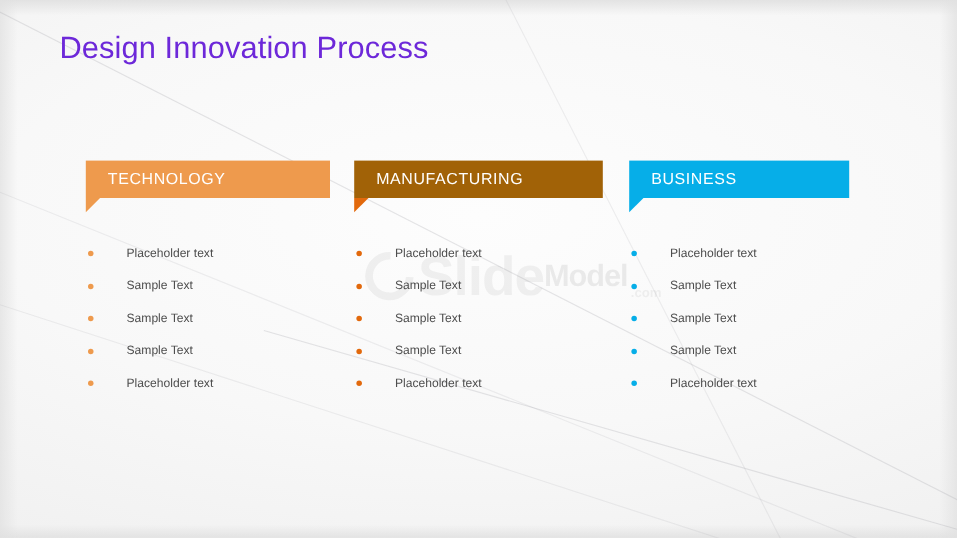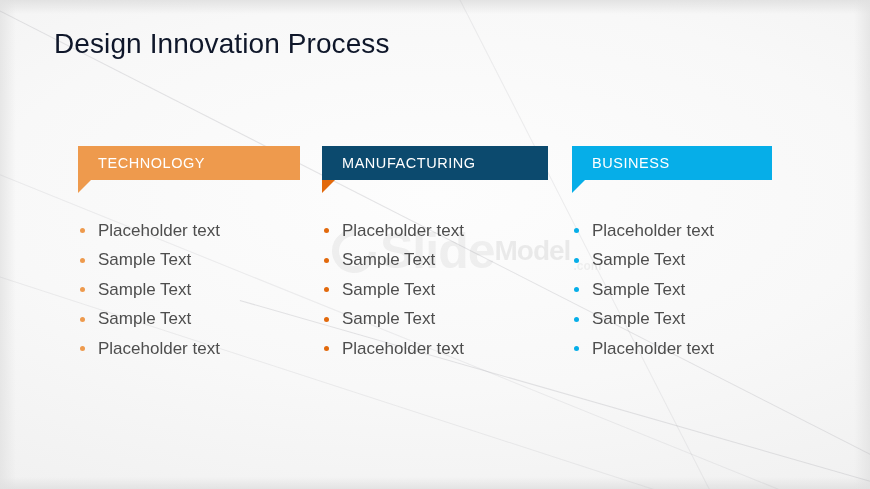--- a/index.html
+++ b/index.html
@@ -80,21 +80,21 @@
     margin-bottom: 7px;
     margin-left: 3px;
   }
   
   .slide-title {
     position: absolute;
     left: 54px;
     top: 28px;
     font-size: 28px;
     font-weight: 400;
-    color: #0f172a;
+    color: #6d28d9;
     letter-spacing: 0.1px;
     white-space: nowrap;
   }
   
   .column {
     position: absolute;
     top: 146px;
   }
   .banner {
     position: relative;
@@ -132,23 +132,23 @@
     height: 29.5px;
   }
   .bullet-dot {
     width: 5px;
     height: 5px;
     border-radius: 50%;
     flex: 0 0 auto;
     margin-left: 0px;
   }
   .bullet-text {
-    font-size: 17px;
+    font-size: 11px;
     color: #4e4e4e;
-    margin-left: 13px;
+    margin-left: 30px;
     white-space: nowrap;
   }
 </style>
 </head>
 <body>
 
 <div id="slide">
 
   <div class="bg-base"></div>
   <div class="bg-vignette"></div>
@@ -191,21 +191,21 @@
             <span class="bullet-dot" style="background: rgb(238, 154, 77);"></span>
             <span class="bullet-text">Sample Text</span>
           </div>
           <div class="bullet-row">
             <span class="bullet-dot" style="background: rgb(238, 154, 77);"></span>
             <span class="bullet-text">Placeholder text</span>
           </div>
         </div>
       </div>
       <div class="column" style="left: 322px; width: 226px;">
-        <div class="banner" style="width: 226px; background: #0c4a6e;">
+        <div class="banner" style="width: 226px; background: #a16207;">
           <span class="banner-label">MANUFACTURING</span>
           <div class="banner-tail" style="border-top-color: rgb(226, 105, 12);"></div>
         </div>
         <div class="bullet-list">
           <div class="bullet-row">
             <span class="bullet-dot" style="background: rgb(226, 105, 12);"></span>
             <span class="bullet-text">Placeholder text</span>
           </div>
           <div class="bullet-row">
             <span class="bullet-dot" style="background: rgb(226, 105, 12);"></span>

